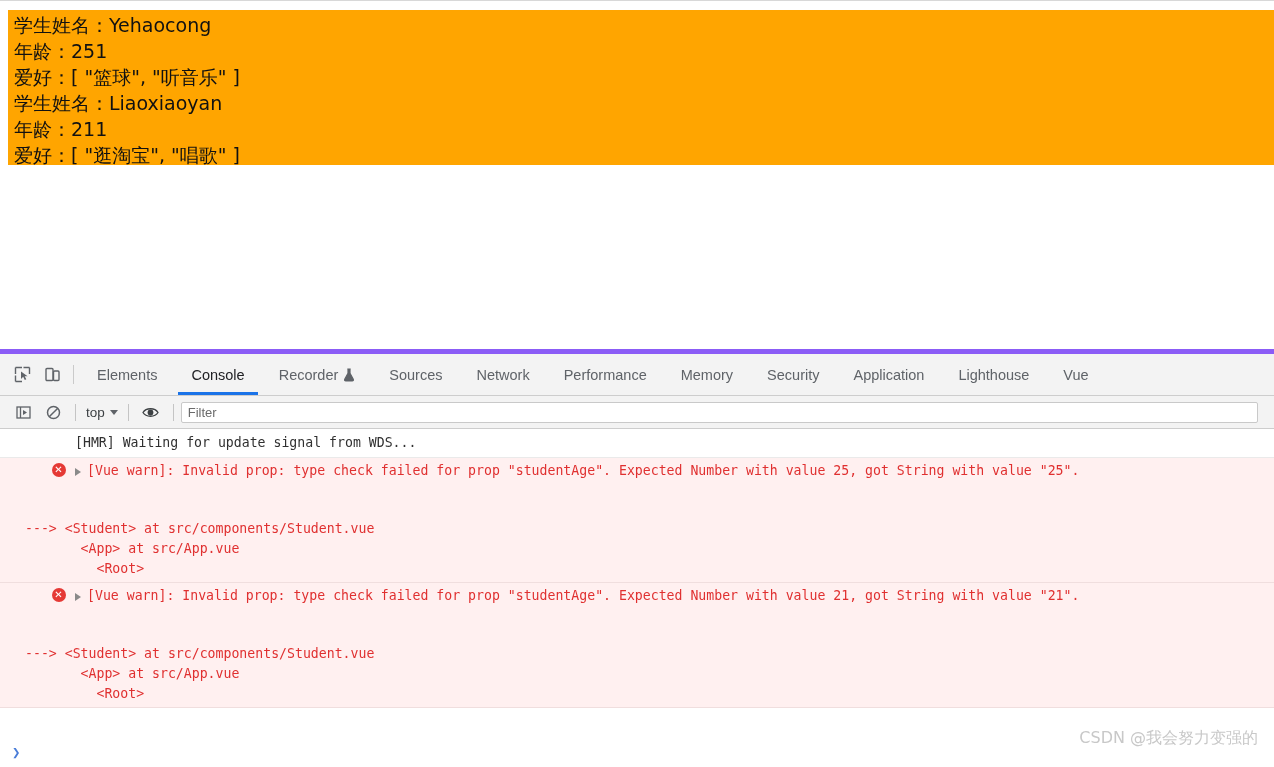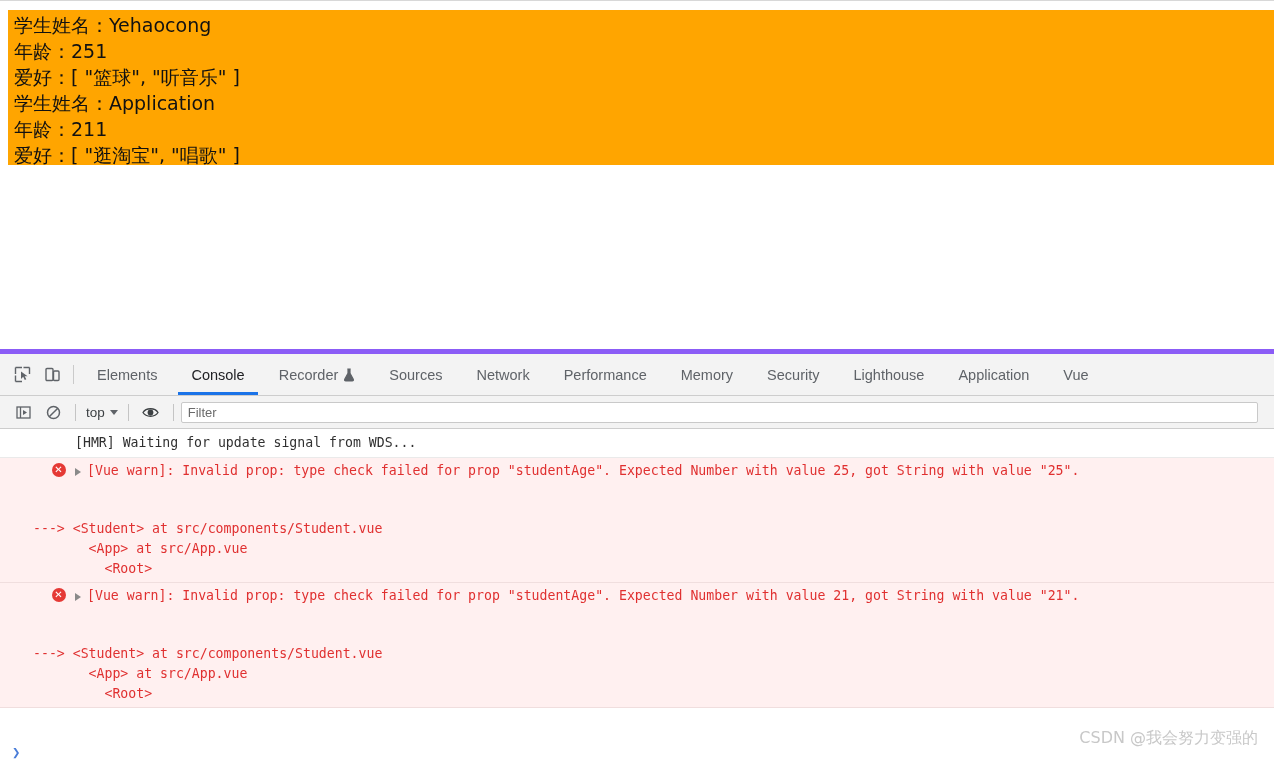--- a/index.html
+++ b/index.html
@@ -219,21 +219,21 @@
     flex: 0 0 auto;
   }
   .msg-text {
     white-space: pre;
     color: #e03030;
   }
   .msg.info .msg-text { color: #303030; }
   .msg-sub {
     white-space: pre;
     color: #e03030;
-    padding-left: 33px;
+    padding-left: 25px;
     line-height: 20px;
   }
   .spacer-line { height: 19px; }
 
   
   #prompt-row {
     height: 30px;
     min-height: 30px;
     display: flex;
     align-items: center;
@@ -261,21 +261,21 @@
   }
 </style>
 </head>
 <body>
 
 <div id="page-area">
   <div id="student-panel">
     <div class="student-line">学生姓名：Yehaocong</div>
     <div class="student-line">年龄：251</div>
     <div class="student-line">爱好：[ "篮球", "听音乐" ]</div>
-    <div class="student-line">学生姓名：Application</div>
+    <div class="student-line">学生姓名：Liaoxiaoyan</div>
     <div class="student-line">年龄：211</div>
     <div class="student-line">爱好：[ "逛淘宝", "唱歌" ]</div>
   </div>
 </div>
 
 <div id="devtools">
 
   <div id="tabbar">
     <div class="tb-icon-btn">
       <svg width="17" height="17" viewBox="0 0 17 17">
@@ -314,24 +314,24 @@
     <div class="tab">
         <span>Performance</span>
       </div>
     <div class="tab">
         <span>Memory</span>
       </div>
     <div class="tab">
         <span>Security</span>
       </div>
     <div class="tab">
+        <span>Application</span>
+      </div>
+    <div class="tab">
         <span>Lighthouse</span>
-      </div>
-    <div class="tab">
-        <span>Application</span>
       </div>
     <div class="tab">
         <span>Vue</span>
       </div>
   </div>
 
   <div id="filterbar">
     <div class="fb-btn">
       <svg width="15" height="15" viewBox="0 0 15 15">
         <rect x="1" y="2" width="13" height="11" stroke="#5f6368" stroke-width="1.3" fill="none"></rect>

